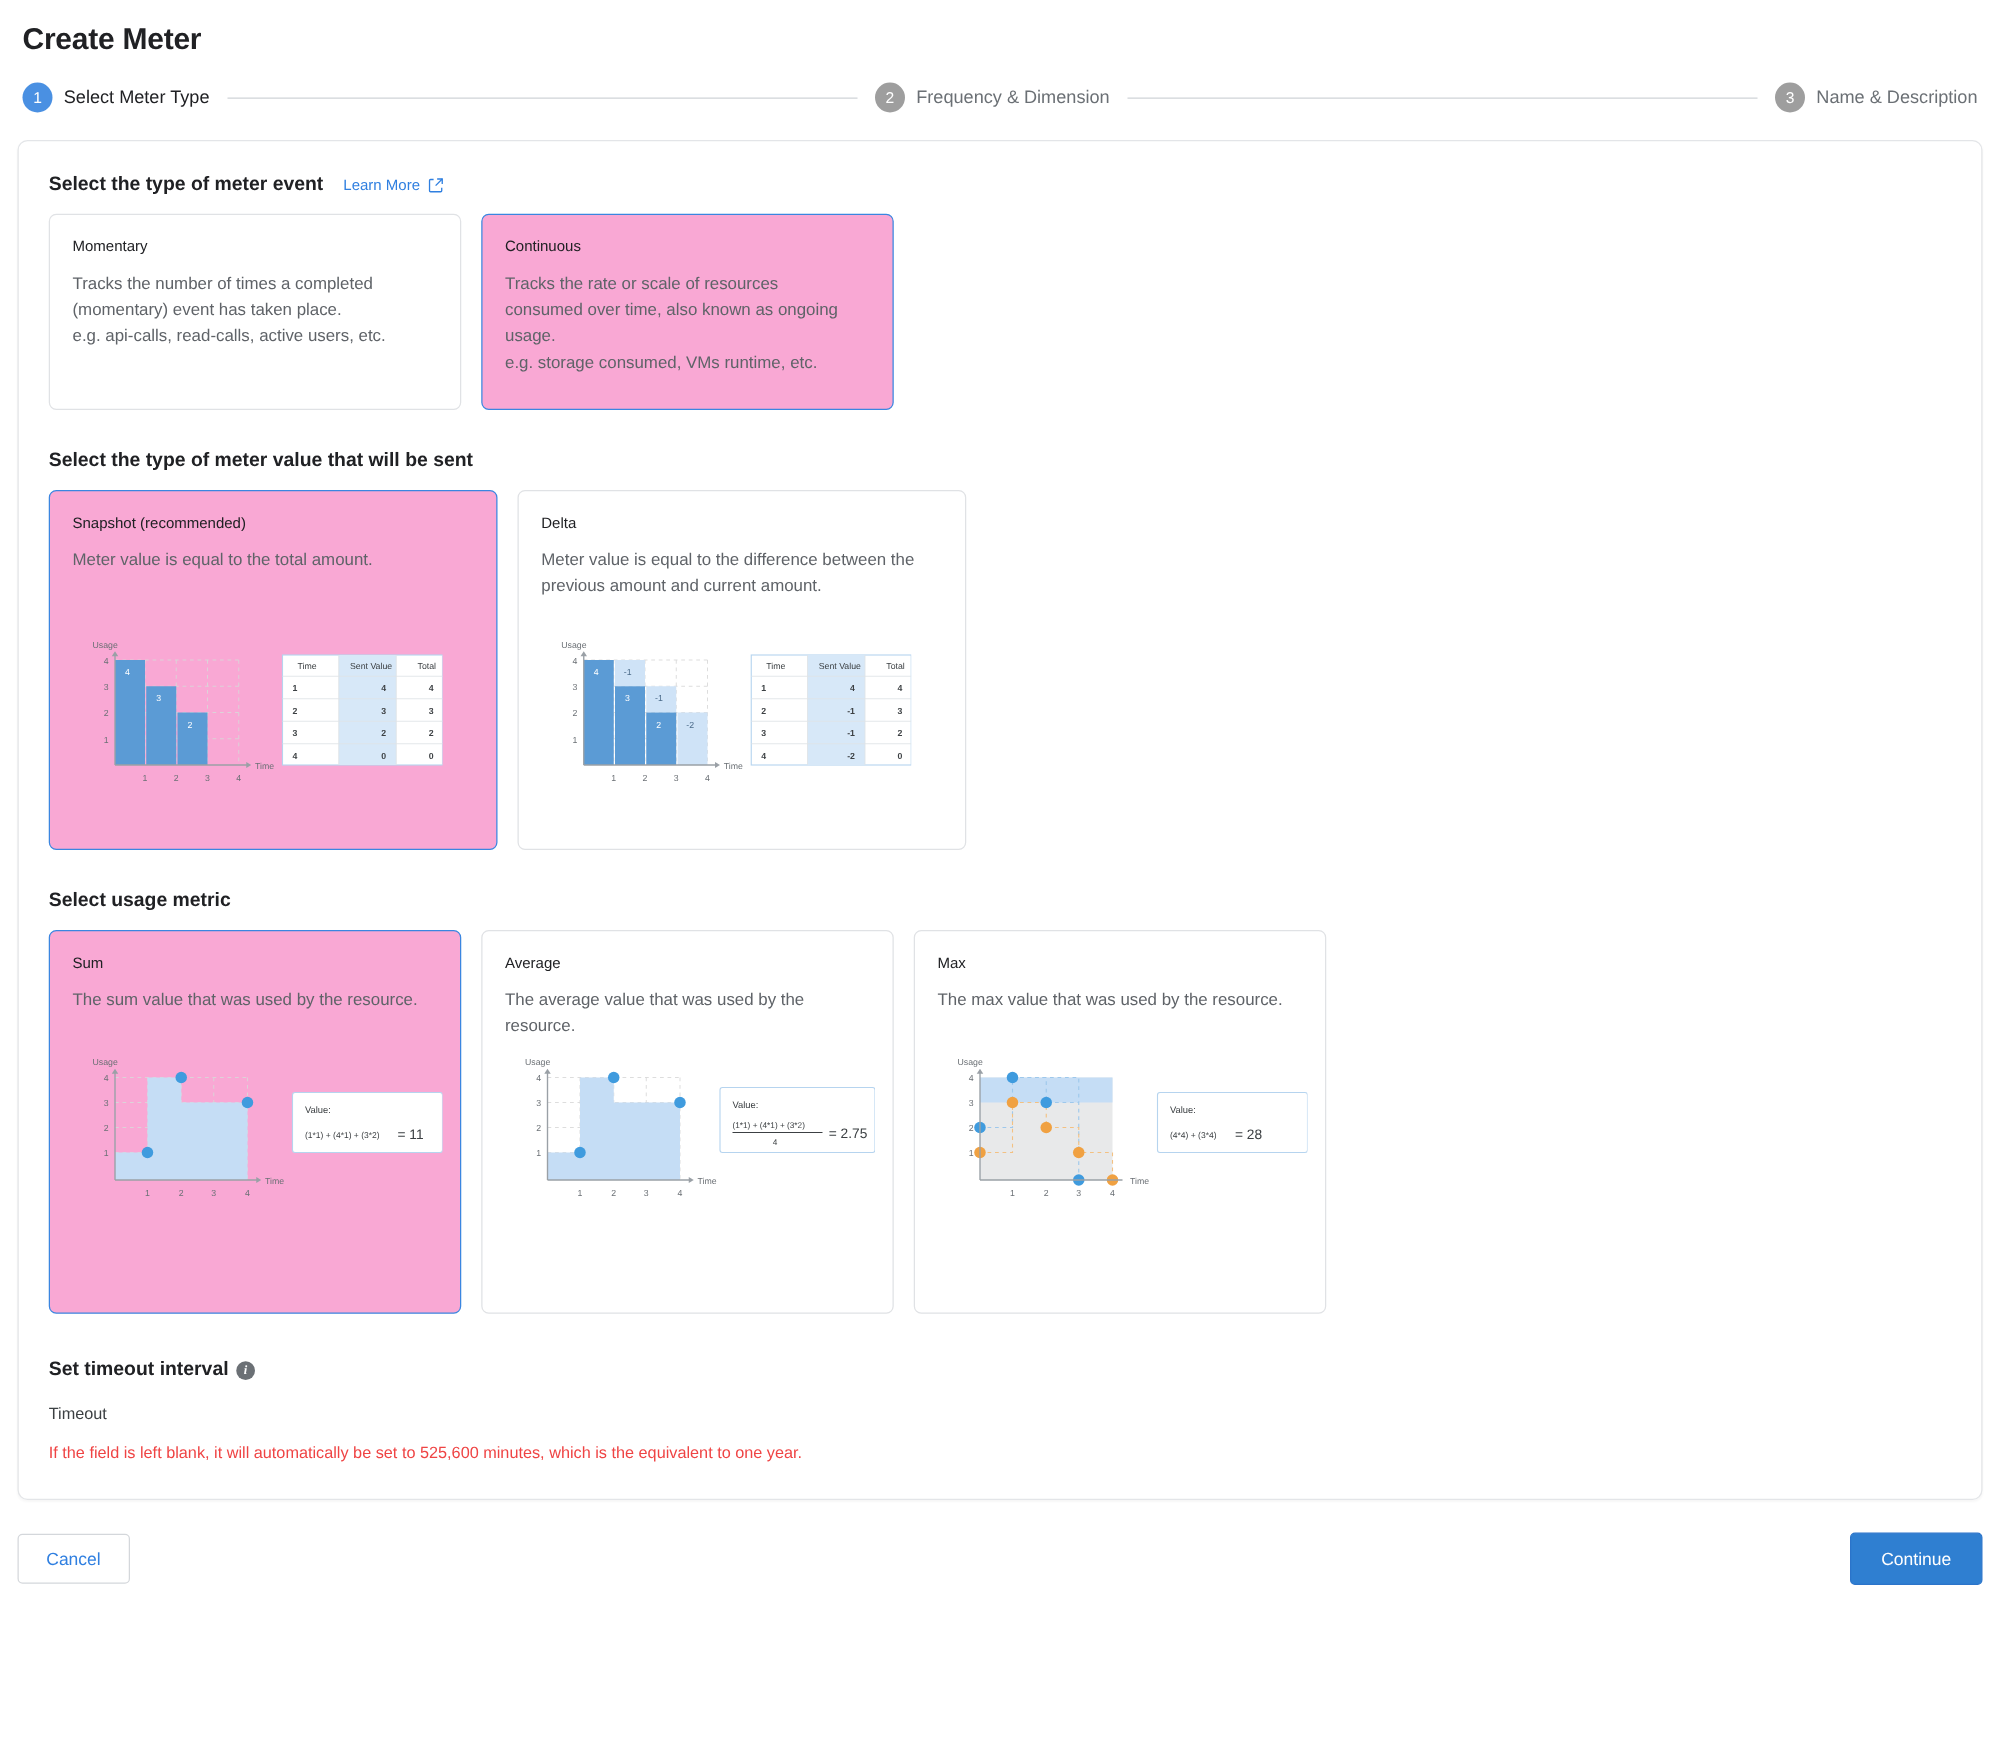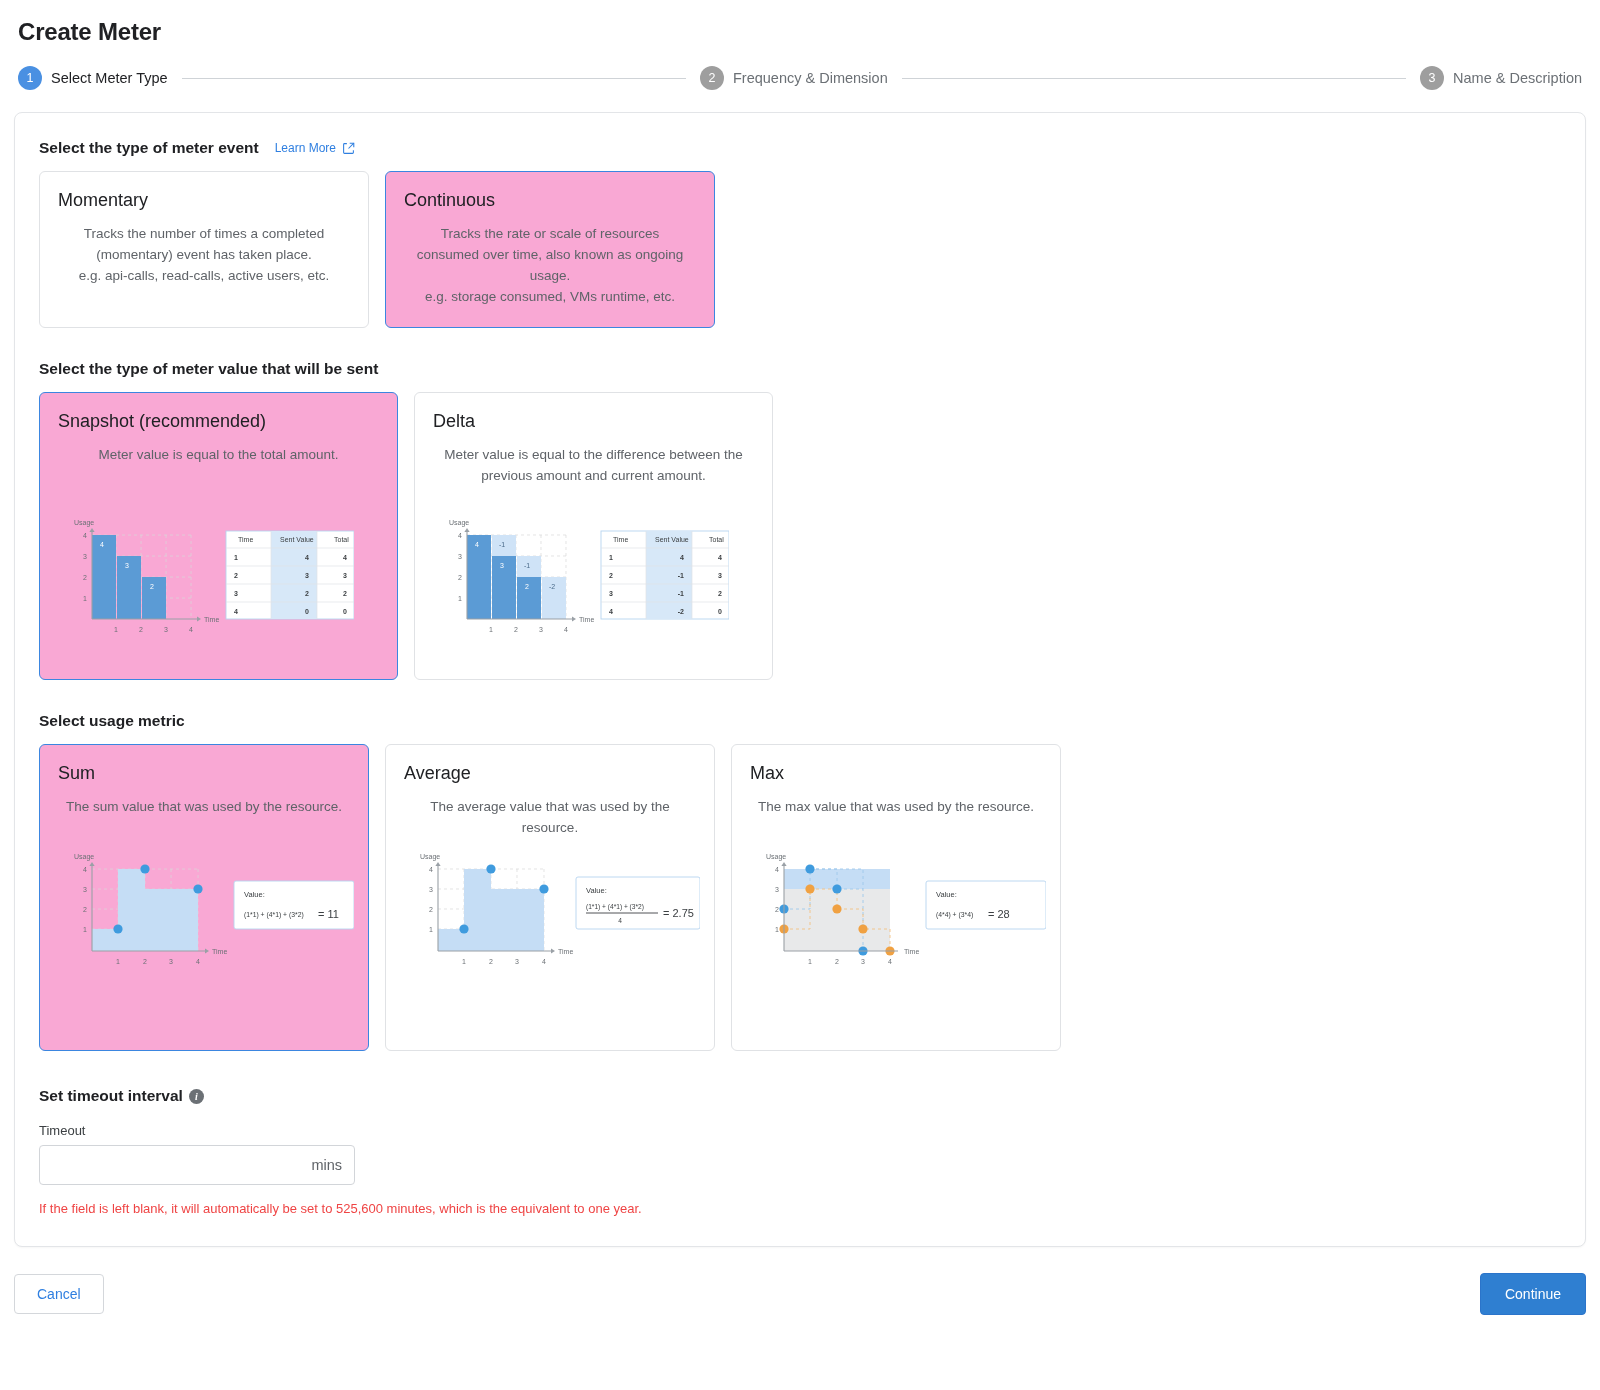--- a/index.html
+++ b/index.html
@@ -65,22 +65,22 @@
     border-radius: 6px;
     background: #fff;
     padding: 18px 18px 18px 18px;
     cursor: pointer;
     position: relative;
   }
   .opt-card.selected {
     border: 1.5px solid #3b86e0;
     background: #f9a8d4;
   }
-  .opt-title { font-size: 18px; font-weight: normal; color: #202124; margin-bottom: 13px; }
-  .opt-desc { font-size: 13.5px; line-height: 1.55; color: #5f6368; white-space: pre-line; text-align: center; }
+  .opt-title { font-size: 12px; font-weight: normal; color: #202124; margin-bottom: 13px; }
+  .opt-desc { font-size: 13.5px; line-height: 1.55; color: #5f6368; white-space: pre-line; }
 
   
   .event-card { width: 330px; min-height: 157px; }
 
   
   .value-card { width: 359px; min-height: 288px; }
   .value-card .opt-desc { min-height: 62px; }
 
   
   .metric-card { width: 330px; min-height: 307px; }
@@ -507,24 +507,20 @@
           </svg>
         </div>
       </div>
     </div>
 
     <div class="timeout-head">
       <span>Set timeout interval</span>
       <span class="info-dot">i</span>
     </div>
     <div class="field-label">Timeout</div>
-    <div class="input-wrap">
-      <input type="text" placeholder="" style="">
-      <span class="unit">mins</span>
-    </div>
     <div class="hint">If the field is left blank, it will automatically be set to 525,600 minutes, which is the equivalent to one year.</div>
 
   </div>
 
   <div class="footer">
     <button class="btn-cancel">Cancel</button>
     <button class="btn-continue">Continue</button>
   </div>
 
 </div>

